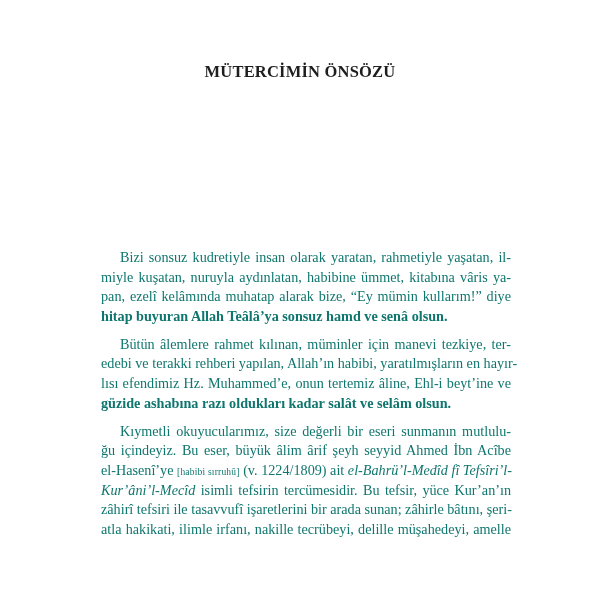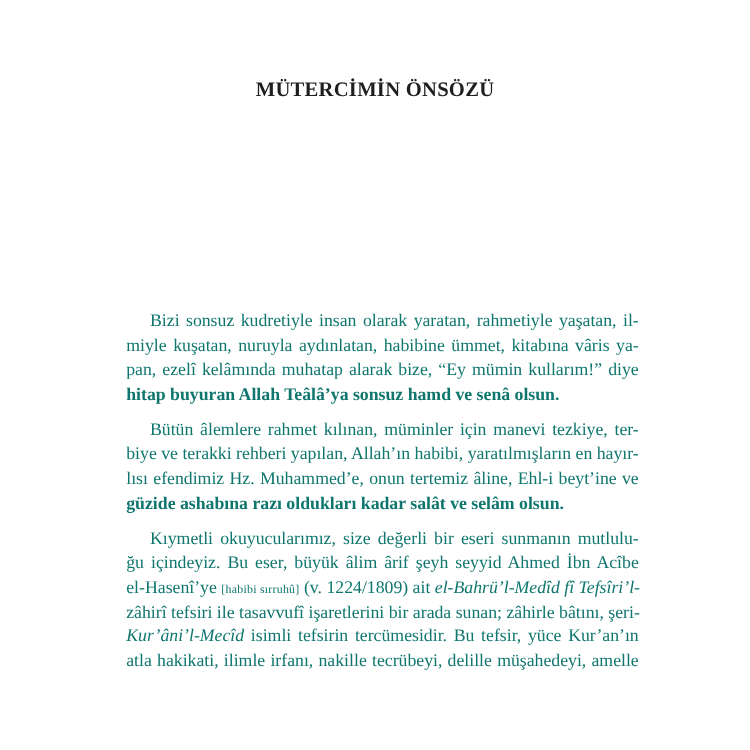--- a/index.html
+++ b/index.html
@@ -31,27 +31,27 @@
   <div class="body-text">
     <div>
       <span class="line indent">Bizi sonsuz kudretiyle insan olarak yaratan, rahmetiyle yaşatan, il-</span>
       <span class="line">miyle kuşatan, nuruyla aydınlatan, habibine ümmet, kitabına vâris ya-</span>
       <span class="line">pan, ezelî kelâmında muhatap alarak bize, “Ey mümin kullarım!” diye</span>
       <span class="line last">hitap buyuran Allah Teâlâ’ya sonsuz hamd ve senâ olsun.</span>
     </div>
     <div class="para-gap"></div>
     <div>
       <span class="line indent">Bütün âlemlere rahmet kılınan, müminler için manevi tezkiye, ter-</span>
-      <span class="line">biye ve terakki rehberi yapılan, Allah’ın habibi, yaratılmışların en hayır-</span>
+      <span class="line">edebi ve terakki rehberi yapılan, Allah’ın habibi, yaratılmışların en hayır-</span>
       <span class="line">lısı efendimiz Hz. Muhammed’e, onun tertemiz âline, Ehl-i beyt’ine ve</span>
       <span class="line last">güzide ashabına razı oldukları kadar salât ve selâm olsun.</span>
     </div>
     <div class="para-gap"></div>
     <div>
       <span class="line indent">Kıymetli okuyucularımız, size değerli bir eseri sunmanın mutlulu-</span>
       <span class="line">ğu içindeyiz. Bu eser, büyük âlim ârif şeyh seyyid Ahmed İbn Acîbe</span>
       <span class="line"><span>el-Hasenî’ye </span><span class="small">[habibi sırruhû]</span><span> (v. 1224/1809) ait </span><span class="ital">el-Bahrü’l-Medîd fî Tefsîri’l-</span></span>
+      <span class="line"><span class="ital">Kur’âni’l-Mecîd</span><span> isimli tefsirin tercümesidir. Bu tefsir, yüce Kur’an’ın</span></span>
       <span class="line">zâhirî tefsiri ile tasavvufî işaretlerini bir arada sunan; zâhirle bâtını, şeri-</span>
-      <span class="line"><span class="ital">Kur’âni’l-Mecîd</span><span> isimli tefsirin tercümesidir. Bu tefsir, yüce Kur’an’ın</span></span>
       <span class="line">atla hakikati, ilimle irfanı, nakille tecrübeyi, delille müşahedeyi, amelle</span>
     </div>
   </div>
 </div>
 
 </body></html>

